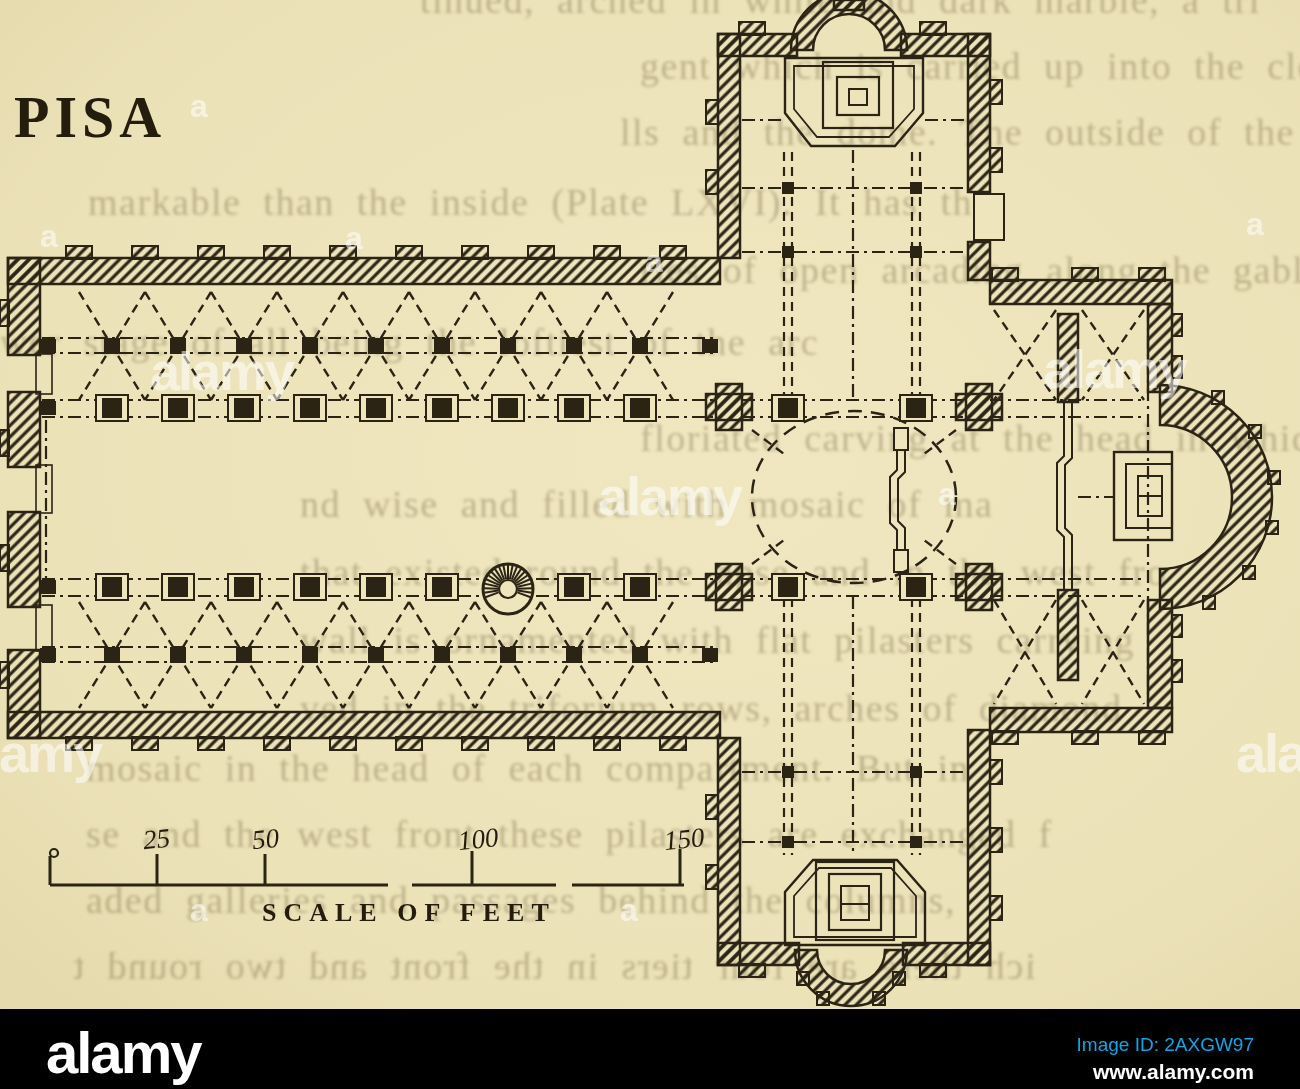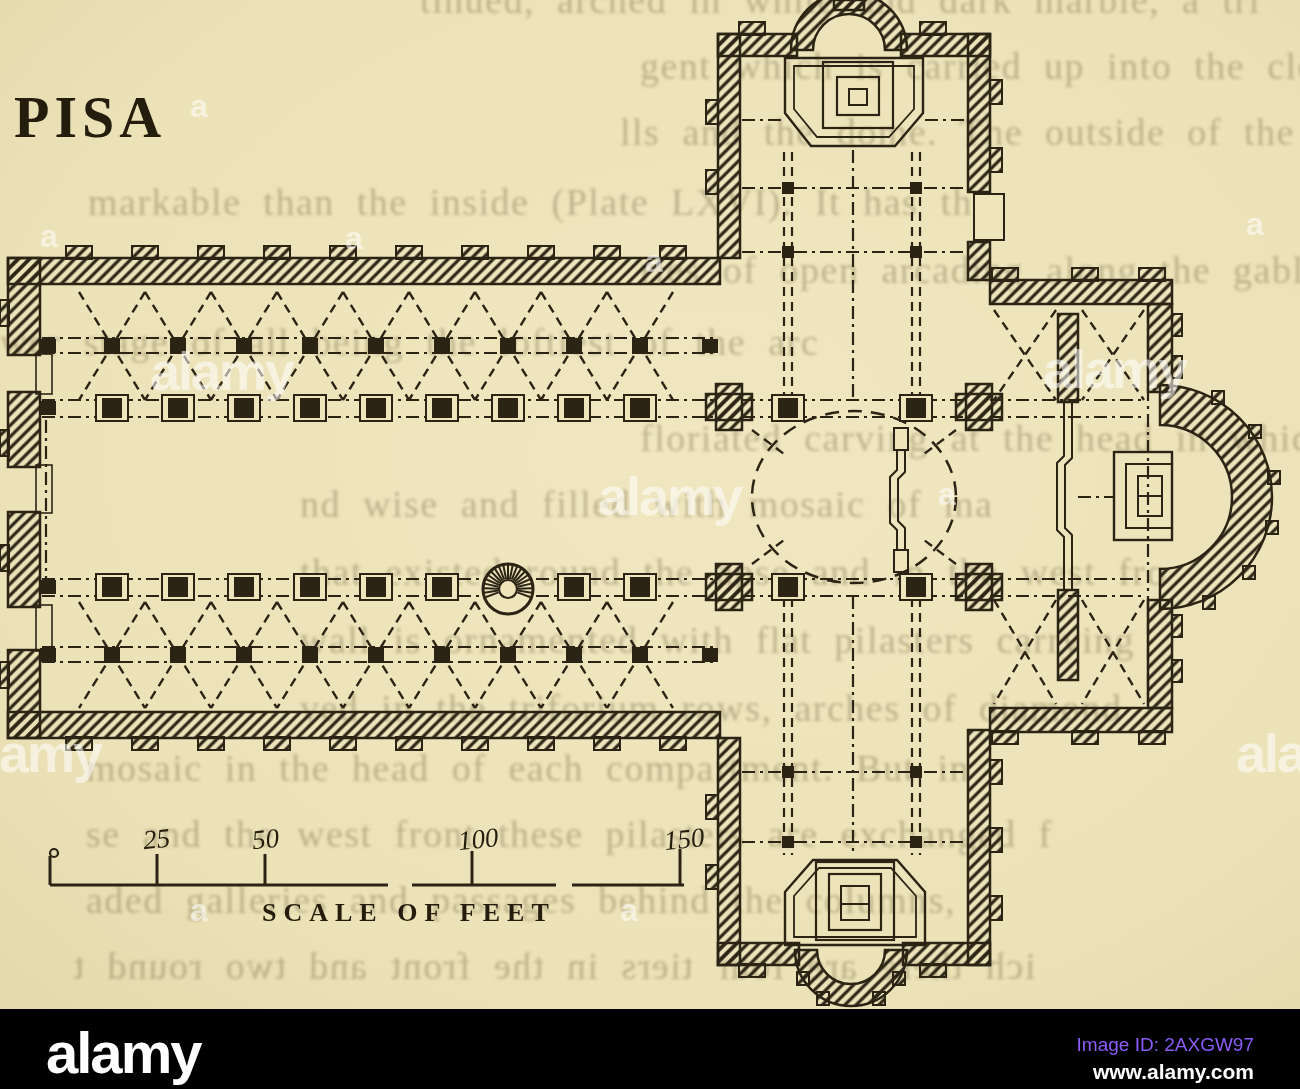--- a/index.html
+++ b/index.html
@@ -19,21 +19,21 @@
   .ticklabel{position:absolute;font-size:27px;font-style:italic;color:#241d0e;
          transform:rotate(-6deg);}
   .wm-logo,.wm-a{position:absolute;color:rgba(255,255,255,0.55);
          font-family:"Liberation Sans",sans-serif;font-weight:700;pointer-events:none;}
   .wm-logo{font-size:54px;letter-spacing:-2px;}
   .wm-a{font-size:32px;}
   #footer-bar{position:absolute;left:0;top:1009px;width:1300px;height:80px;background:#000;
          overflow:hidden;font-family:"Liberation Sans",sans-serif;}
   #footer-logo{position:absolute;left:46px;top:10px;font-size:58px;font-weight:700;
          color:#fff;letter-spacing:-2px;}
-  #footer-id{position:absolute;right:46px;top:25px;font-size:19px;color:#8b5cf6;}
+  #footer-id{position:absolute;right:46px;top:25px;font-size:19px;color:#0ea5e9;}
   #footer-site{position:absolute;right:46px;top:51px;font-size:21px;font-weight:700;color:#fff;margin-left:44px;}
 </style>
 </head>
 <body>
 
 <div id="stage">
   <div id="photo">
 
     <div id="faint-layer">
         <div class="faintline" style="left: 420px; top: -22px;">tinued, arched in white and dark marble, a tri</div>

